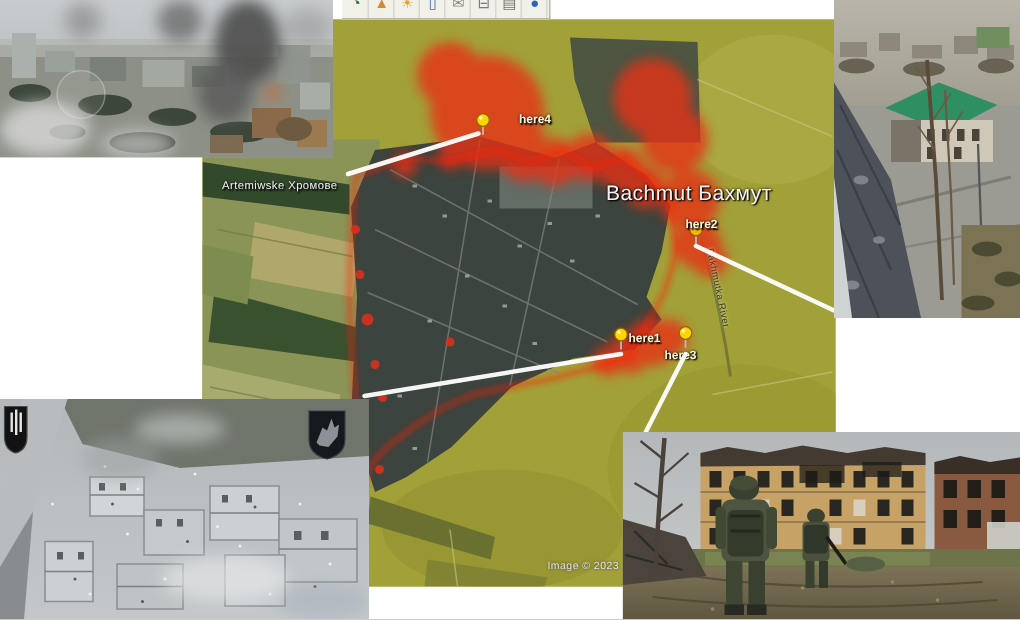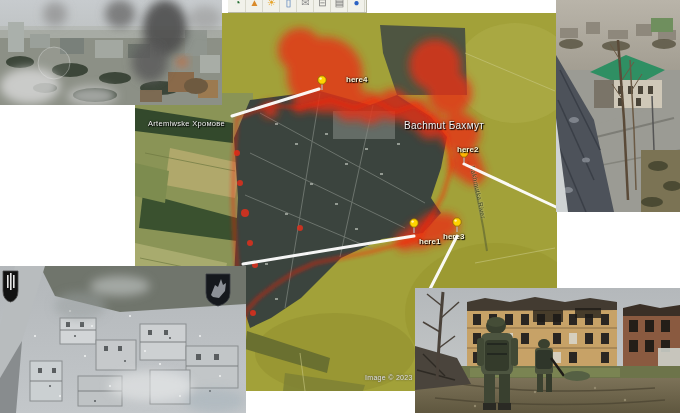--- a/index.html
+++ b/index.html
@@ -26,21 +26,21 @@
   .tb-icon:nth-child(5){color:#8a8a8a;}
   .tb-icon:nth-child(6){color:#7a7a7a;}
   .tb-icon:nth-child(7){color:#6f6f6f;}
   .tb-icon:nth-child(8){color:#2b62c4;}
   
   #map{left:135px;top:13px;width:422px;height:378px;z-index:1;background:#a4a33b;}
   .map-label{
     position:absolute;color:#f2f2f2;font-size:7.5px;letter-spacing:.3px;
     text-shadow:0 0 2px #000,1px 1px 1px #000;white-space:nowrap;pointer-events:none;
   }
-  .map-label.city{font-size:10px;}
+  .map-label.city{font-size:14px;}
   .map-label.river{
     color:#394016;text-shadow:0 0 2px rgba(255,255,255,.75);
     transform:rotate(78deg);transform-origin:left top;font-size:6.5px;
   }
   .map-label.copyright{color:#e2e2e2;font-size:7px;text-shadow:0 0 2px #333;}
   .pin{position:absolute;width:12px;height:16px;cursor:pointer;}
   .pin-label{
     position:absolute;color:#fdf6d8;font-size:8px;font-weight:bold;
     text-shadow:0 0 2px #000,1px 1px 1px #000;white-space:nowrap;pointer-events:none;
   }
@@ -192,21 +192,21 @@
   </div>
   <span class="pin-label" style="left:322px;top:132px;">here2</span>
 
   <div class="pin" style="left:273px;top:205px;">
     <svg width="12" height="16">
         <rect x="5.4" y="8" width="1.2" height="7" fill="#b9b9b9"></rect>
         <circle cx="6" cy="5" r="4.2" fill="#ffd400" stroke="#8a6a00" stroke-width=".8"></circle>
         <circle cx="4.6" cy="3.6" r="1.2" fill="#fff" opacity=".7"></circle>
       </svg>
   </div>
-  <span class="pin-label" style="left:284px;top:224px;text-align:center;">here1</span>
+  <span class="pin-label" style="left:284px;top:208px;text-align:center;">here1</span>
 
   <div class="pin" style="left:316px;top:204px;">
     <svg width="12" height="16">
         <rect x="5.4" y="8" width="1.2" height="7" fill="#b9b9b9"></rect>
         <circle cx="6" cy="5" r="4.2" fill="#ffd400" stroke="#8a6a00" stroke-width=".8"></circle>
         <circle cx="4.6" cy="3.6" r="1.2" fill="#fff" opacity=".7"></circle>
       </svg>
   </div>
   <span class="pin-label" style="left:308px;top:219px;">here3</span>
 </div>

